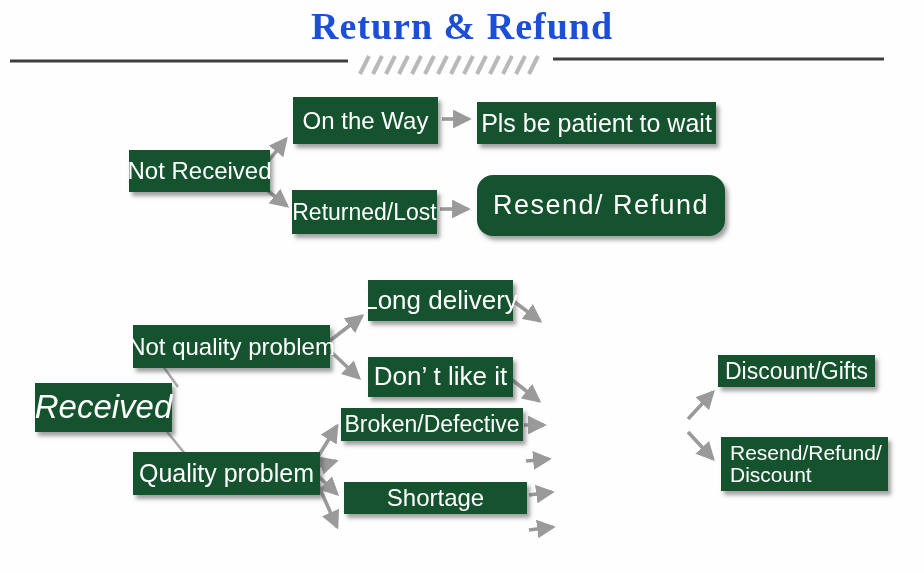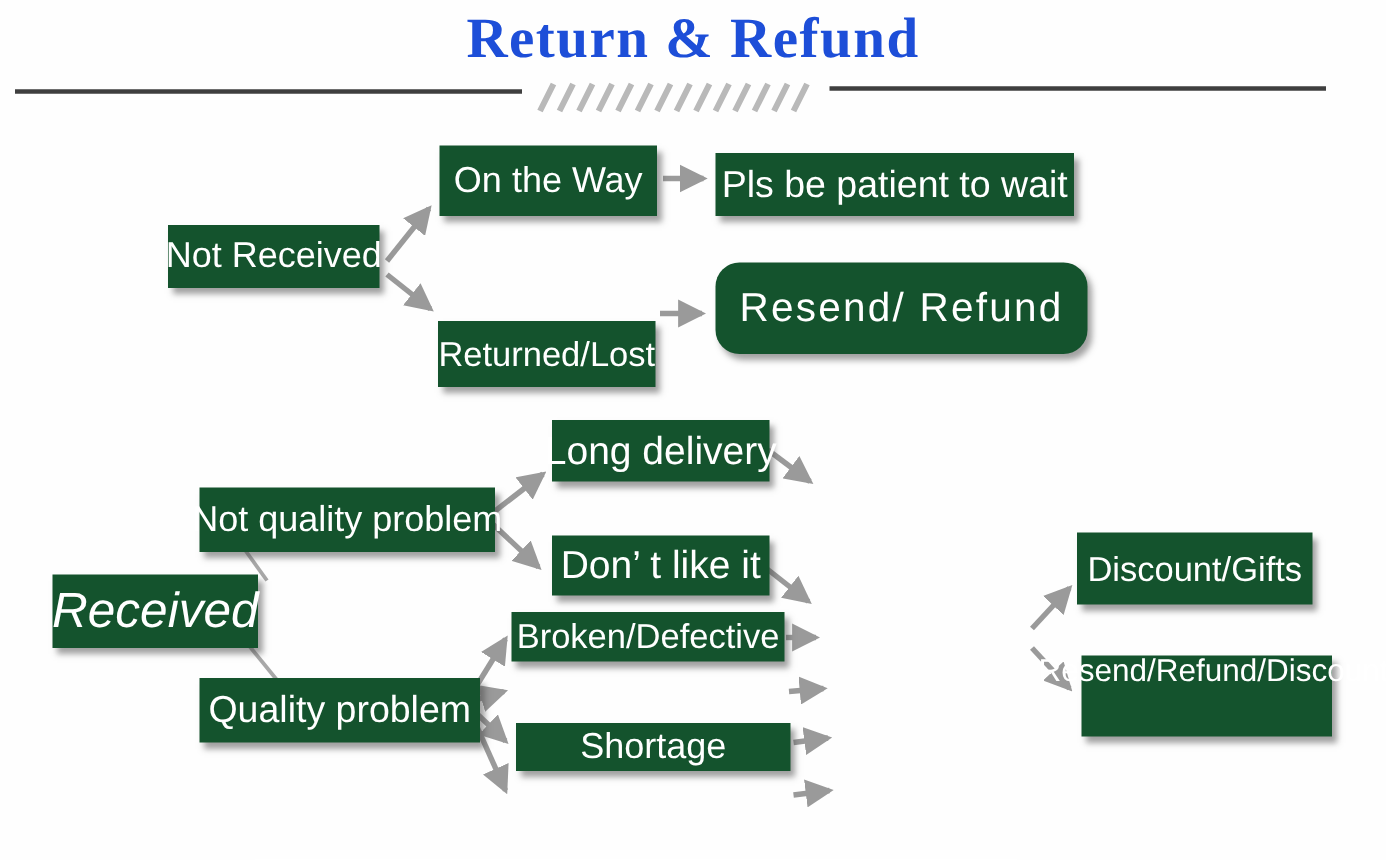--- a/index.html
+++ b/index.html
@@ -13,21 +13,21 @@
     font-size:38px;color:#1d4ed8;letter-spacing:1px;
   }
   .layer{position:absolute;left:0;top:0;width:924px;height:573px;}
   .node{
     position:absolute;background:#14532d;color:#ffffff;
     display:flex;align-items:center;justify-content:center;
     white-space:nowrap;box-shadow:3px 4px 4px rgba(70,70,70,.5);
     line-height:1.05;
   }
   .node.left-align{justify-content:flex-start;padding-left:9px;}
-  .node.two-line{flex-direction:row;align-items:flex-start;justify-content:center;}
+  .node.two-line{flex-direction:column;align-items:flex-start;justify-content:center;}
 </style>
 </head>
 <body>
 
 <div class="stage">
 
   <div class="title">Return &amp; Refund</div>
 
   <svg class="layer" width="924" height="573" viewBox="0 0 924 573">
     <defs>
@@ -78,47 +78,47 @@
       <line x1="316" y1="480" x2="337" y2="527"></line>
       <line x1="524" y1="425" x2="544" y2="425"></line>
       <line x1="526" y1="461" x2="549" y2="459"></line>
       <line x1="529" y1="495" x2="552" y2="492"></line>
       <line x1="529" y1="530" x2="553" y2="527"></line>
       <line x1="688" y1="419" x2="713" y2="392"></line>
       <line x1="688" y1="432" x2="713" y2="459"></line>
     </g>
   </svg>
 
-  <div class="node" style="left:112px;top:150px;width:141px;height:42px;font-size:24px;">Not Received</div>
+  <div class="node" style="left:129px;top:150px;width:141px;height:42px;font-size:24px;">Not Received</div>
 
   <div class="node" style="left:293px;top:97px;width:145px;height:47px;font-size:24px;">On the Way</div>
 
   <div class="node" style="left:477px;top:102px;width:239px;height:42px;font-size:25px;">Pls be patient to wait</div>
 
-  <div class="node" style="left:292px;top:190px;width:145px;height:44px;font-size:23px;margin-top:24px;">Returned/Lost</div>
+  <div class="node" style="left:292px;top:190px;width:145px;height:44px;font-size:23px;">Returned/Lost</div>
 
   <div class="node" style="left:477px;top:175px;width:248px;height:61px;font-size:27px;letter-spacing:1.5px;border-radius:16px;">Resend/ Refund</div>
 
   <div class="node" style="left:35px;top:383px;width:137px;height:49px;font-size:33px;font-style:italic;">Received</div>
 
   <div class="node" style="left:133px;top:325px;width:197px;height:43px;font-size:24px;">Not quality problem</div>
 
   <div class="node" style="left:133px;top:452px;width:187px;height:43px;font-size:25px;">Quality problem</div>
 
   <div class="node" style="left:368px;top:280px;width:145px;height:41px;font-size:26px;">Long delivery</div>
 
   <div class="node" style="left:368px;top:357px;width:145px;height:40px;font-size:26px;">Don’ t like it</div>
 
   <div class="node" style="left:341px;top:408px;width:182px;height:33px;font-size:23px;">Broken/Defective</div>
 
 
   <div class="node" style="left:344px;top:482px;width:183px;height:32px;font-size:24px;">Shortage</div>
 
 
 
-  <div class="node" style="left:718px;top:355px;width:157px;height:48px;font-size:23px;">Discount/Gifts</div>
+  <div class="node" style="left:718px;top:355px;width:157px;height:32px;font-size:23px;">Discount/Gifts</div>
 
   <div class="node two-line left-align" style="left:721px;top:437px;width:158px;height:54px;font-size:21px;">
     <span>Resend/Refund/</span>
     <span>Discount</span>
   </div>
 
 </div>
 
 </body></html>

